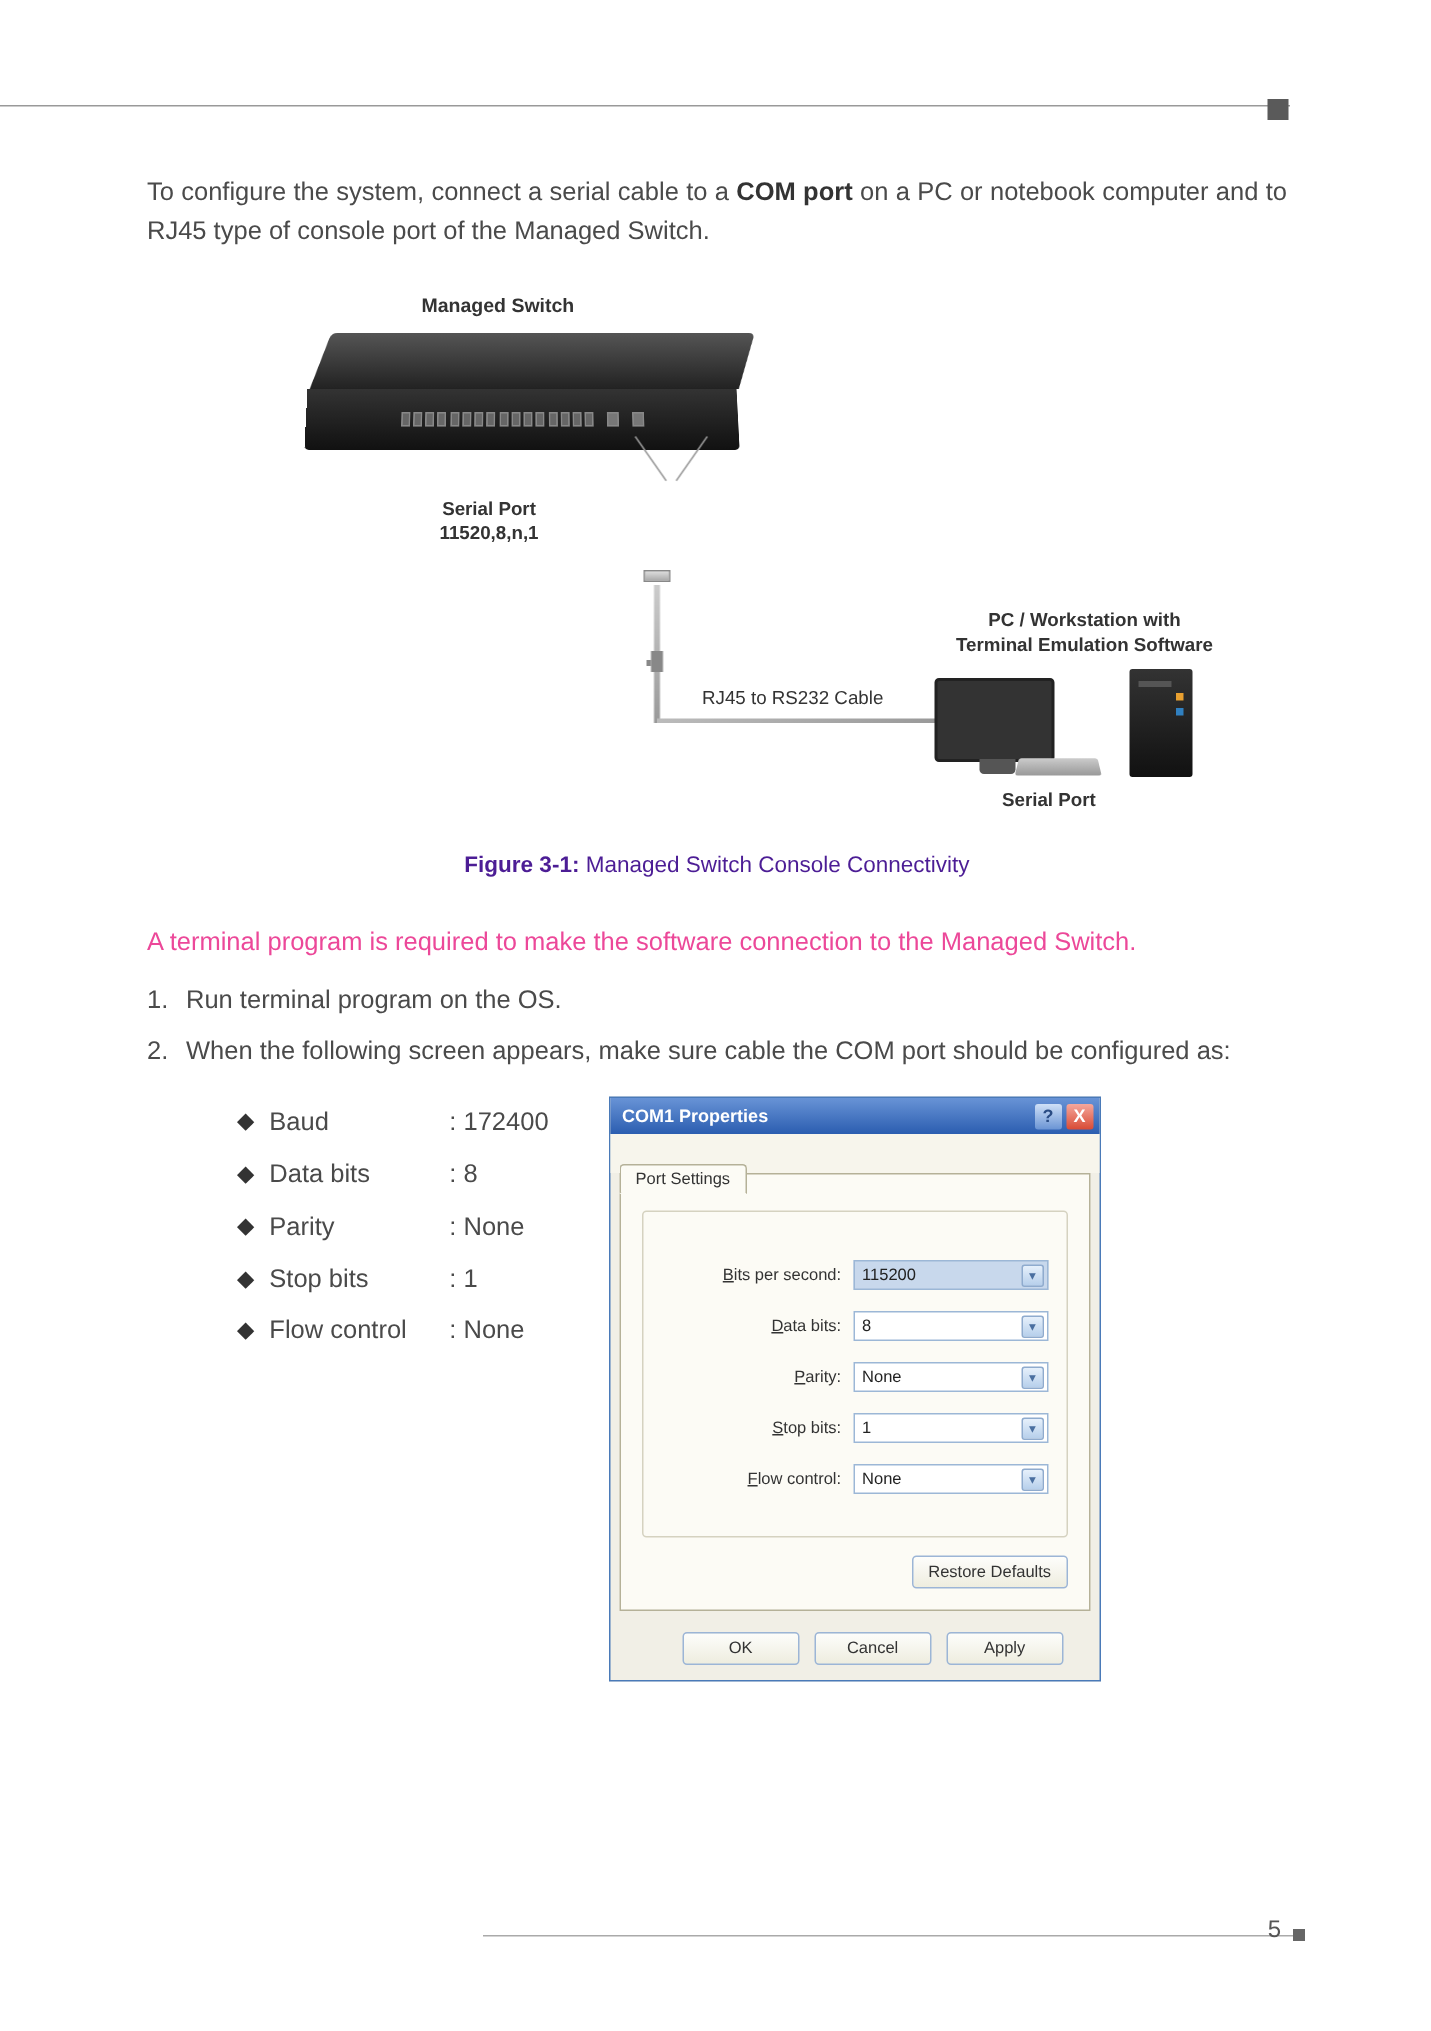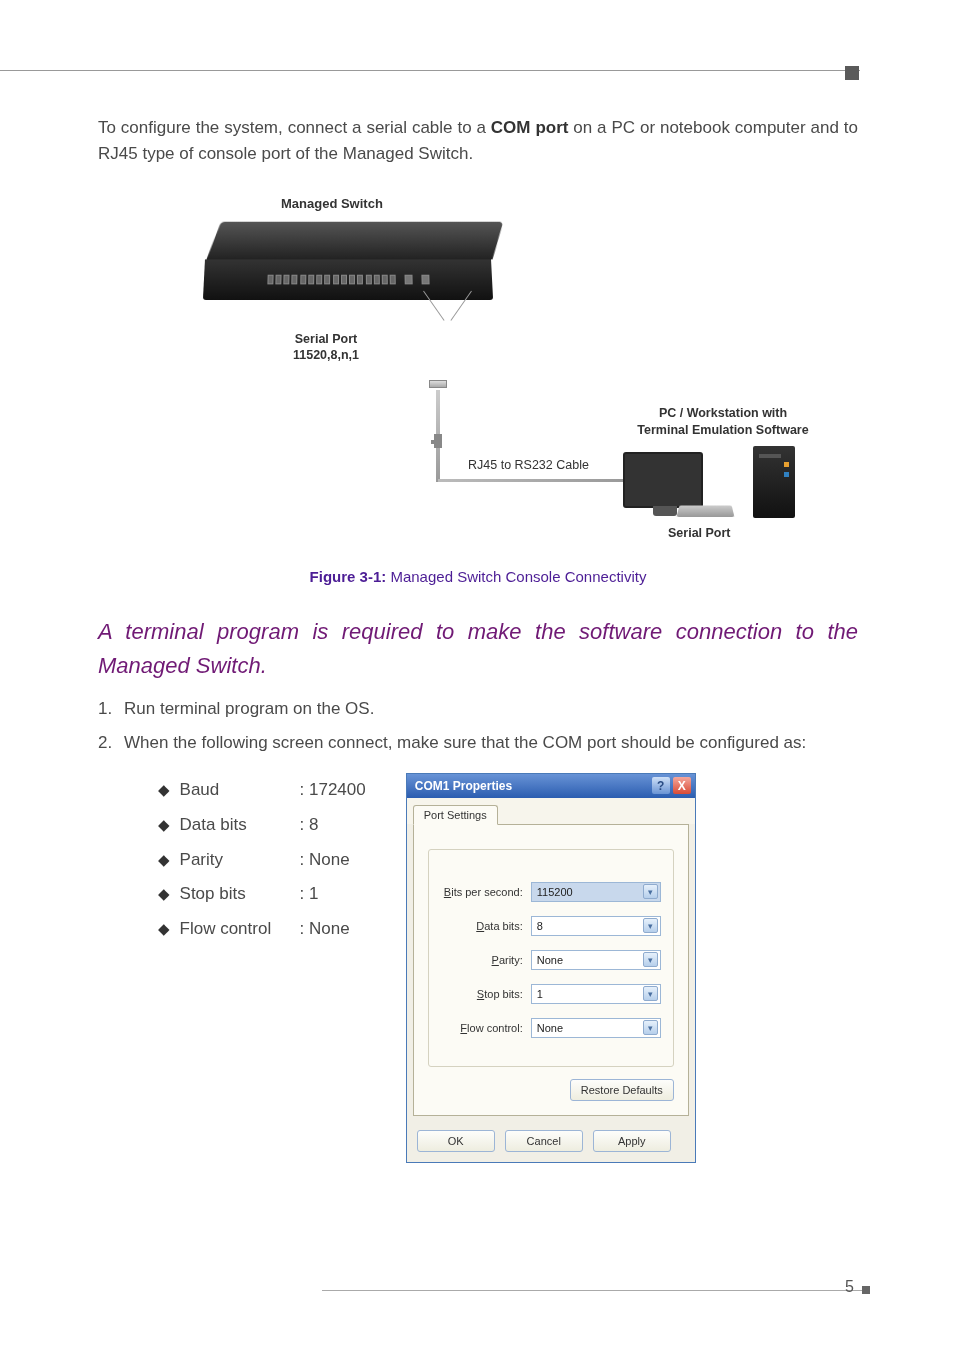--- a/index.html
+++ b/index.html
@@ -242,26 +242,25 @@
       color:#333;
     }
     .figcap {
       text-align:center;
       font-size:15px;
       color:#4c1d95;
       margin-bottom:30px;
     }
     .figcap b { font-weight:bold; }
     .para {
-      font-size:22px;
+      font-size:17px;
       line-height:1.55;
       text-align:justify;
-      color:#701a75;
+      color:#ec4899;
       margin-bottom:16px;
-      font-style:italic;
     }
     ol.steps {
       list-style:none;
       font-size:17px;
       color:#4a4a4a;
       margin-bottom:20px;
     }
     ol.steps li { margin-bottom:14px; padding-left:26px; position:relative; text-align: justify;}
     ol.steps li .num { position:absolute; left:0; }
     .lower {
@@ -275,21 +274,21 @@
       color:#4a4a4a;
       line-height:2.05;
     }
     .params .row { display:flex; align-items:center; }
     .params .bullet { font-size:15px; margin-right:10px; color:#333; }
     .params .key { width:120px; }
     .params .val { }
     
     .dialog-wrap { width:310px; }
     .dialog {
-      width:290px;
+      width:328px;
       border:1px solid #4a7ab8;
       background:#f1efe6;
       font-family: Tahoma, Arial, sans-serif;
     }
     .titlebar {
       height:24px;
       background:linear-gradient(180deg,#6893d6,#2b5db0);
       color:#fff;
       font-size:12px;
       font-weight:bold;
@@ -314,21 +313,21 @@
     }
     .tab {
       display:inline-block;
       padding:3px 10px;
       font-size:11px;
       background:#fcfbf5;
       border:1px solid #b5b198;
       border-bottom:1px solid #fcfbf5;
       border-radius:3px 3px 0 0;
       position: relative;
-      top:1px;
+      top:14px;
       color:#333;
     }
     .tabpanel {
       margin:0 6px 6px;
       border:1px solid #b5b198;
       background:#fcfbf5;
       padding:24px 14px 14px;
     }
     .formgroup {
       border:1px solid #d5d2c0;
@@ -373,22 +372,23 @@
       min-width:78px; height:22px;
       border:1px solid #9cb5d6;
       background:linear-gradient(180deg,#fdfdfb,#eeeddf);
       border-radius:3px;
       font-size:11px;
       display:flex;align-items:center;justify-content:center;
       color:#333;
       padding: 0 10px;
     }
     .dlg-footer {
-      padding:8px 10px 10px;
+      padding:8px 24px 10px;
       display:flex;
+      justify-content:flex-end;
       gap:10px;
     }
     .figcap2 {
       text-align:center;
       font-size:15px;
       color:#444;
       margin-top:14px;
     }
     .figcap2 b { font-weight:bold; }
     .pagenum {
@@ -499,21 +499,21 @@
 
   <p class="para">A terminal program is required to make the software connection to the Managed Switch.</p>
 
   <ol class="steps">
     <li>
       <span class="num">1.</span>
       <span>Run terminal program on the OS.</span>
     </li>
     <li>
       <span class="num">2.</span>
-      <span>When the following screen connect, make sure that the COM port should be configured as:</span>
+      <span>When the following screen appears, make sure cable the COM port should be configured as:</span>
     </li>
   </ol>
 
   <div class="lower">
     <div class="params">
       <div class="row">
         <span class="bullet">◆</span>
         <span class="key">Baud</span>
         <span class="val">: 172400</span>
       </div>

